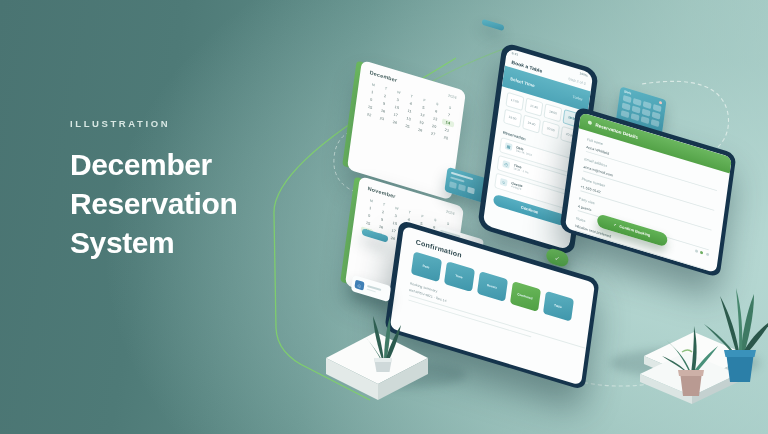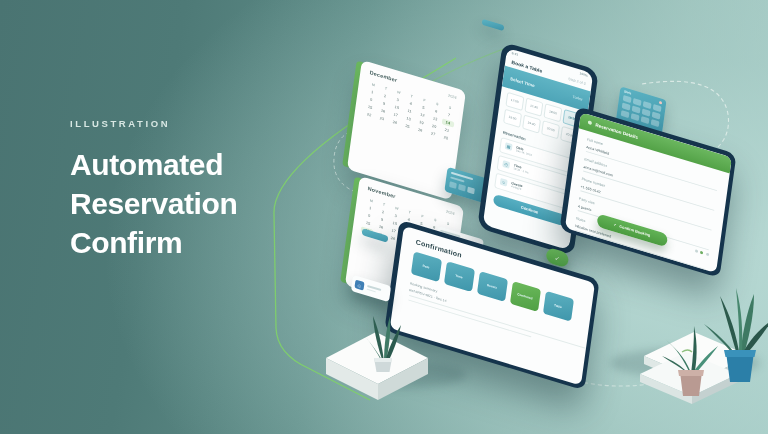--- a/index.html
+++ b/index.html
@@ -133,21 +133,21 @@
   .pedestal{position:absolute;}
   .shadow{position:absolute;border-radius:50%;background:rgba(30,62,66,.18);filter:blur(4px);}
 </style>
 </head>
 <body>
 
 <div class="stage">
 
   <div class="copy">
     <p class="eyebrow">ILLUSTRATION</p>
-    <h1 class="headline">Automated Reservation Confirm</h1>
+    <h1 class="headline">December Reservation System</h1>
   </div>
 
   <div class="scene">
 
     <svg class="wire" viewBox="0 0 520 400">
       <path d="M206 40 L150 74 Q22 150 24 196 L26 310 Q27 336 58 350 L120 382" fill="none" stroke="#7fd06a" stroke-width="1.3" opacity=".95"></path>
       <path d="M256 30 Q196 52 152 82" fill="none" stroke="#7fd06a" stroke-width="1.2" opacity=".5"></path>
       <path d="M392 66 Q470 54 478 96 Q484 138 420 150" fill="none" stroke="#e9f3ef" stroke-width="1.1" stroke-dasharray="4 3" opacity=".75"></path>
       <path d="M118 108 Q86 112 84 140 Q82 168 112 176" fill="none" stroke="#e9f3ef" stroke-width="1" stroke-dasharray="3.5 3" opacity=".6"></path>
       <path d="M300 356 Q380 382 446 352" fill="none" stroke="#e9f3ef" stroke-width="1.1" stroke-dasharray="4 3" opacity=".6"></path>

